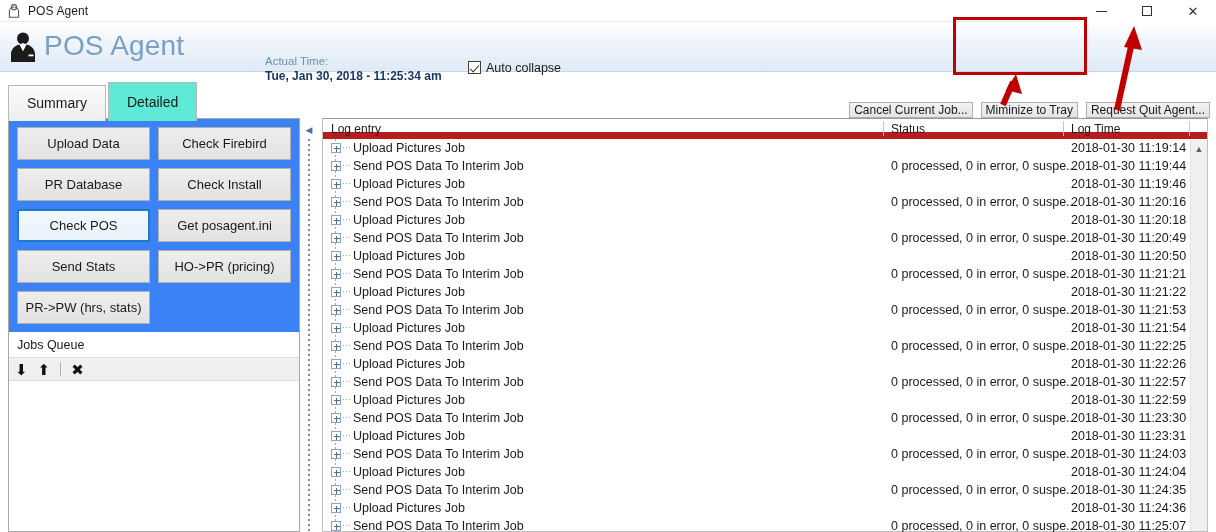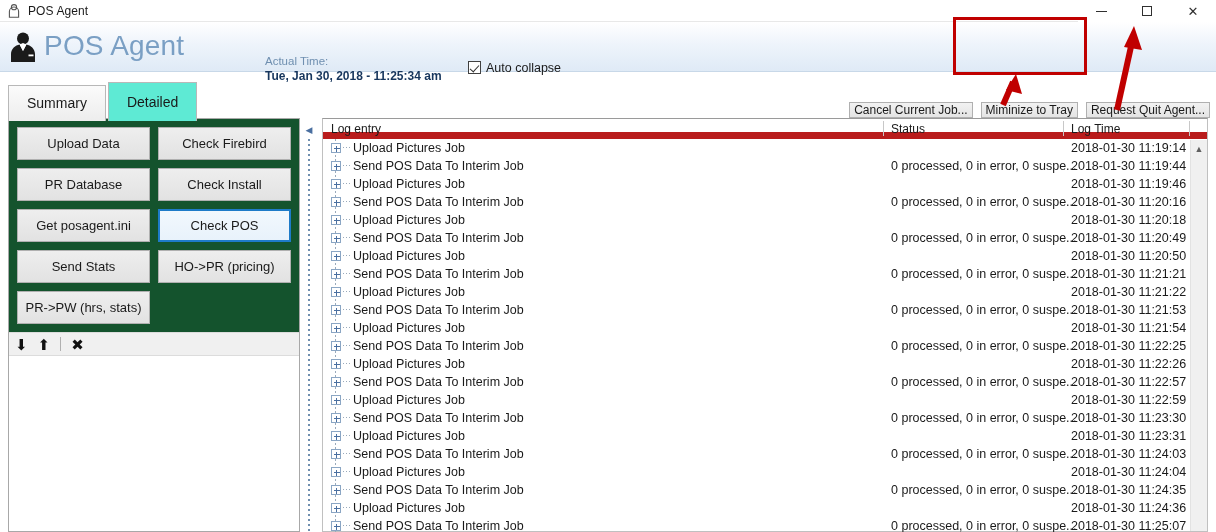--- a/index.html
+++ b/index.html
@@ -76,21 +76,21 @@
     display: flex; align-items: center; justify-content: center;
   }
   .tab.active { background: #5eead4; height: 39px; border-color: #b8b8b8; }
 
   
   .leftpane {
     position: absolute; left: 8px; top: 118px; width: 292px; height: 414px;
     background: #ffffff; border: 1px solid #a8a8a8; border-top: 1px solid #a8a8a8;
   }
   .btngrid {
-    background: #14532d; padding: 8px 8px 8px 8px;
+    background: #3b82f6; padding: 8px 8px 8px 8px;
     display: grid; grid-template-columns: 1fr 1fr; gap: 8px 8px;
   }
   .gbtn {
     height: 33px; font-size: 13px; color: #1a1a1a;
     background: linear-gradient(to bottom,#eeeeee,#e2e2e2);
     border: 1px solid #b0b0b0; display: flex; align-items: center; justify-content: center;
     white-space: nowrap;
   }
   .gbtn.focused { border: 2px solid #1e7bc8; background: linear-gradient(to bottom,#f2f8fd,#e8f2fb); }
   .jobs-title { font-size: 12.5px; color: #1a1a1a; padding: 6px 0 5px 8px; background: #ffffff; }
@@ -220,26 +220,27 @@
     <div class="tab">Summary</div>
     <div class="tab active">Detailed</div>
   </div>
 
   <div class="leftpane">
     <div class="btngrid">
         <div class="gbtn">Upload Data</div>
         <div class="gbtn">Check Firebird</div>
         <div class="gbtn">PR Database</div>
         <div class="gbtn">Check Install</div>
+        <div class="gbtn focused">Check POS</div>
         <div class="gbtn">Get posagent.ini</div>
-        <div class="gbtn focused">Check POS</div>
         <div class="gbtn">Send Stats</div>
         <div class="gbtn">HO-&gt;PR (pricing)</div>
         <div class="gbtn">PR-&gt;PW (hrs, stats)</div>
       </div>
+    <div class="jobs-title">Jobs Queue</div>
     <div class="jobs-toolbar">
       <span class="tbicon">⬇</span>
       <span class="tbicon">⬆</span>
       <span class="tbsep"></span>
       <span class="tbicon">✖</span>
     </div>
     <div class="jobs-body"></div>
   </div>
 
   <div class="splitter">

